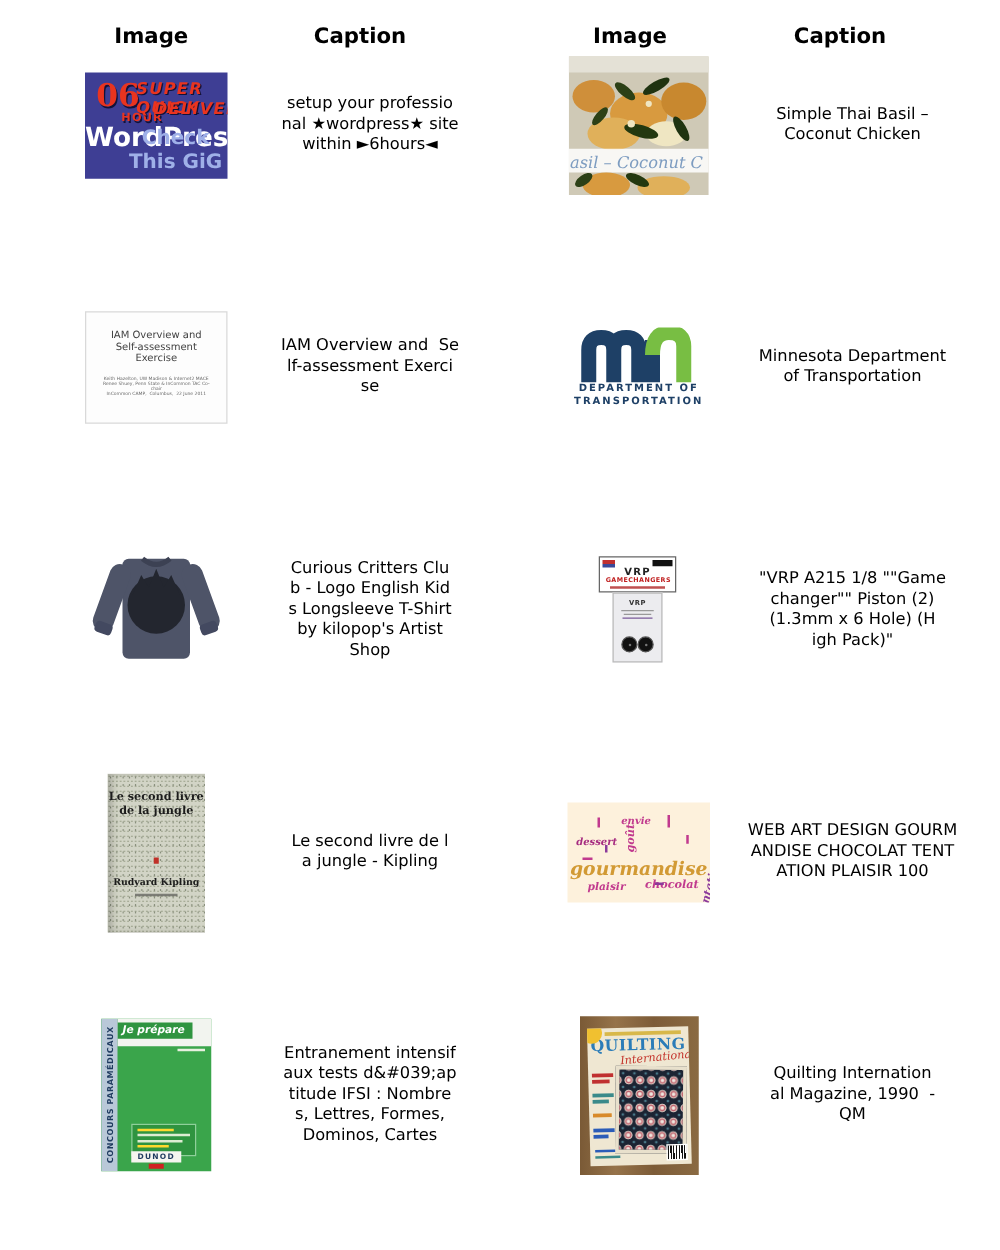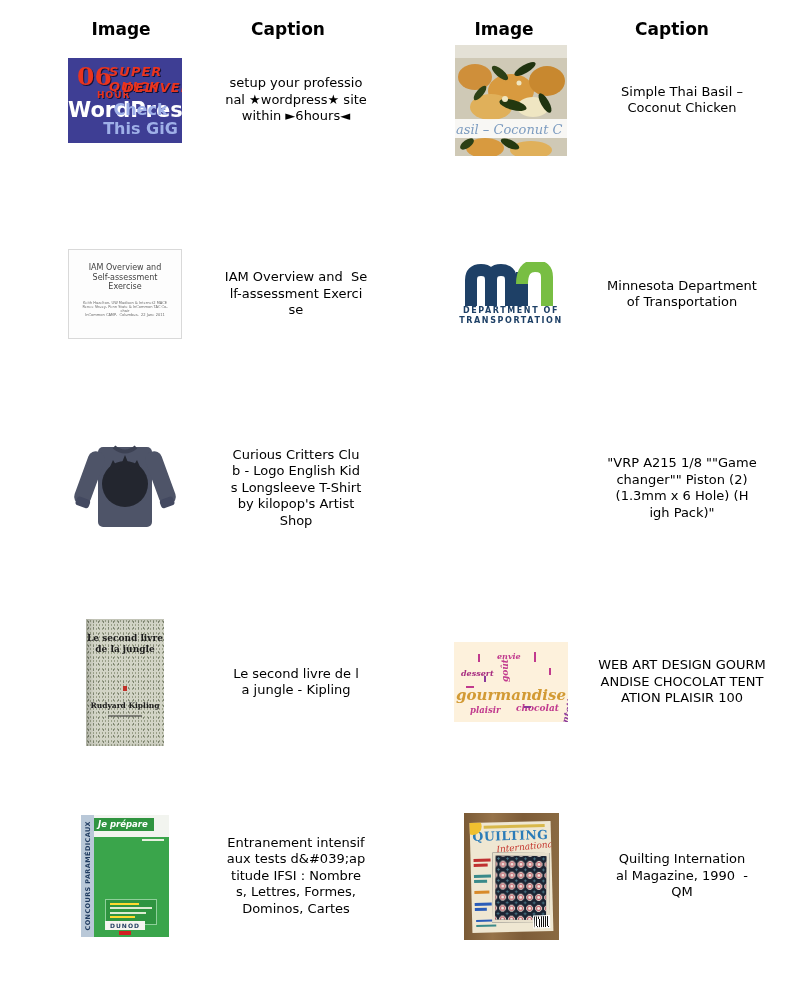--- a/index.html
+++ b/index.html
@@ -228,20 +228,41 @@
         </g>
       </svg>
     </div>
     <div class="cell capL">
         <div class="caption">Curious Critters Clu
 b - Logo English Kid
 s Longsleeve T-Shirt
 by kilopop's Artist
 Shop</div>
       </div>
+    <div class="cell imgR">
+      <div class="th-vrp">
+        <div class="vrp-card">
+          <div class="vrp-chip"></div>
+          <div class="vrp-tag"></div>
+          <div class="vrp-brand">VRP</div>
+          <div class="vrp-title">GAMECHANGERS</div>
+          <div class="vrp-line"></div>
+        </div>
+        <div class="vrp-bag">
+          <div class="vrp-bag-brand">VRP</div>
+          <div class="vrp-bar b1"></div>
+          <div class="vrp-bar b2"></div>
+          <div class="vrp-bar b3"></div>
+          <div class="vrp-pistons">
+              <span class="p1"></span>
+              <span class="p2"></span>
+            </div>
+        </div>
+      </div>
+    </div>
     <div class="cell capR">
         <div class="caption">"VRP A215 1/8 ""Game
 changer"" Piston (2)
 (1.3mm x 6 Hole) (H
 igh Pack)"</div>
       </div>
   </div>
 
   <div class="row">
     <div class="cell imgL">

